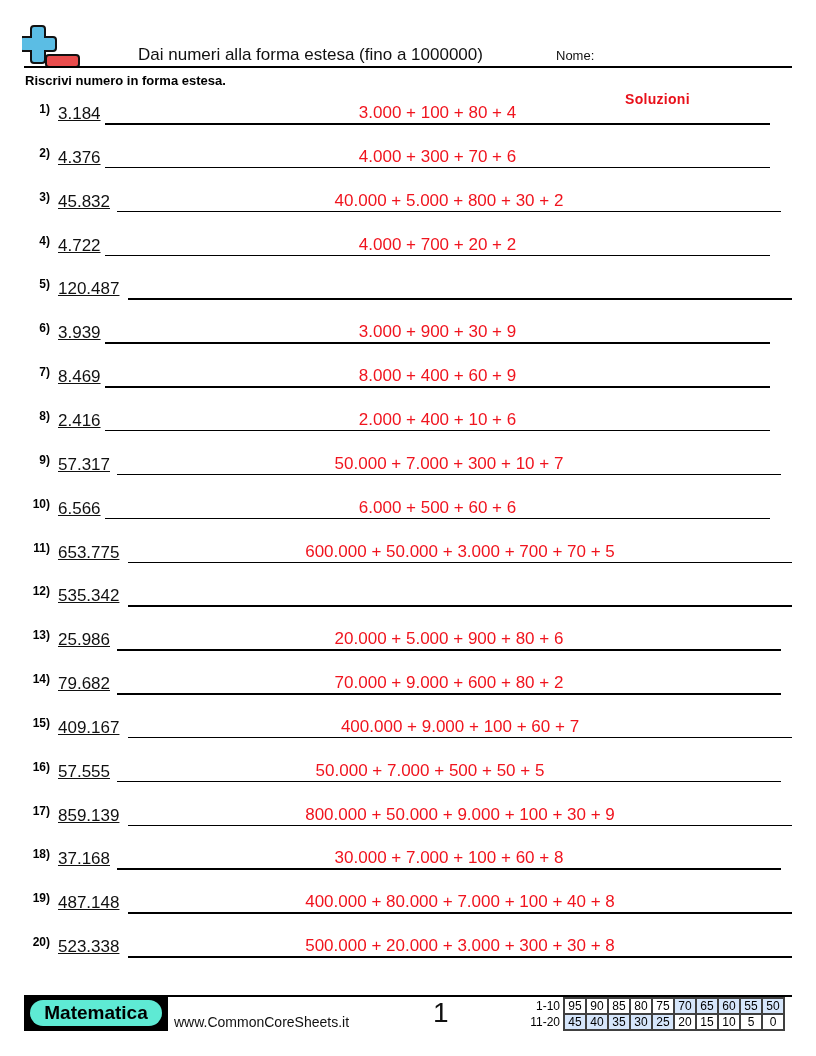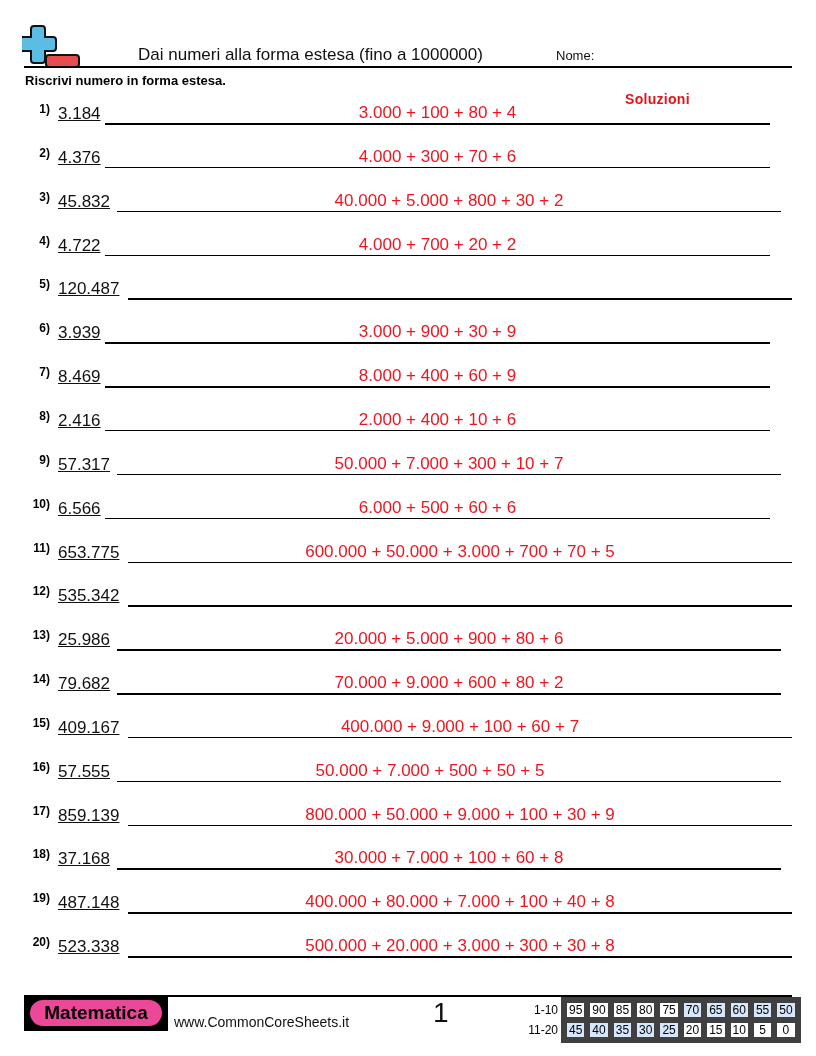--- a/index.html
+++ b/index.html
@@ -16,29 +16,29 @@
   .instructions { position: absolute; left: 25px; top: 73px; font-size: 13px; font-weight: bold; color: #000; }
 
   .problem { position: absolute; left: 0; height: 30px; width: 816px; }
   .p-num { position: absolute; left: 24px; top: 0px; width: 26px; text-align: right; font-size: 12px; font-weight: bold; }
   .p-val { position: absolute; left: 58px; top: 2px; font-size: 17px; color: #111; text-decoration: underline; }
   .p-line { position: absolute; height: 1.5px; background: #000; top: 21px; }
   .p-ans { position: absolute; top: 1px; font-size: 17px; color: #f0141e; white-space: nowrap; transform: translateX(-50%); }
 
   .footer-rule { position: absolute; left: 168px; top: 995px; width: 624px; height: 1.5px; background: #000; }
   .brand-box { position: absolute; left: 24px; top: 995px; width: 144px; height: 36px; background: #000; }
-  .brand-pill { position: absolute; left: 6px; top: 5px; width: 132px; height: 26px; background: #ec4899; border-radius: 13px;
+  .brand-pill { position: absolute; left: 6px; top: 5px; width: 132px; height: 26px; background: #5eead4; border-radius: 13px;
                 font-size: 19px; font-weight: bold; text-align: center; line-height: 26px; }
   .site { position: absolute; left: 174px; top: 1014px; font-size: 14px; color: #111; }
   .page-num { position: absolute; left: 433px; top: 997px; font-size: 28px; color: #111; }
 
   .score { position: absolute; left: 522px; top: 997px; border-collapse: collapse; font-size: 12px; }
   .score td { height: 16px; text-align: center; padding: 0 2px; }
   .score td.lbl { text-align: right; padding-right: 3px; width: 42px; border: none; }
-  .score td.cell { width: 22px; border: 6px solid #404040; }
+  .score td.cell { width: 22px; border: 2px solid #404040; }
   .score td.hl { background: #d6e6fb; }
 </style>
 </head>
 <body>
 
 <svg class="logo" viewBox="0 0 58 44">
   <path d="M12 2 h8 a3 3 0 0 1 3 3 v8 h8 a3 3 0 0 1 3 3 v8 a3 3 0 0 1 -3 3 h-8 v9 a3 3 0 0 1 -3 3 h-8 a3 3 0 0 1 -3 -3 v-9 h-8 a3 3 0 0 1 -3 -3 v-8 a3 3 0 0 1 3 -3 h8 v-8 a3 3 0 0 1 3 -3 z" fill="#5bbde4" stroke="#111" stroke-width="2"></path>
   <rect x="24" y="31" width="33" height="12" rx="3" fill="#e84c4c" stroke="#111" stroke-width="2"></rect>
 </svg>
 

